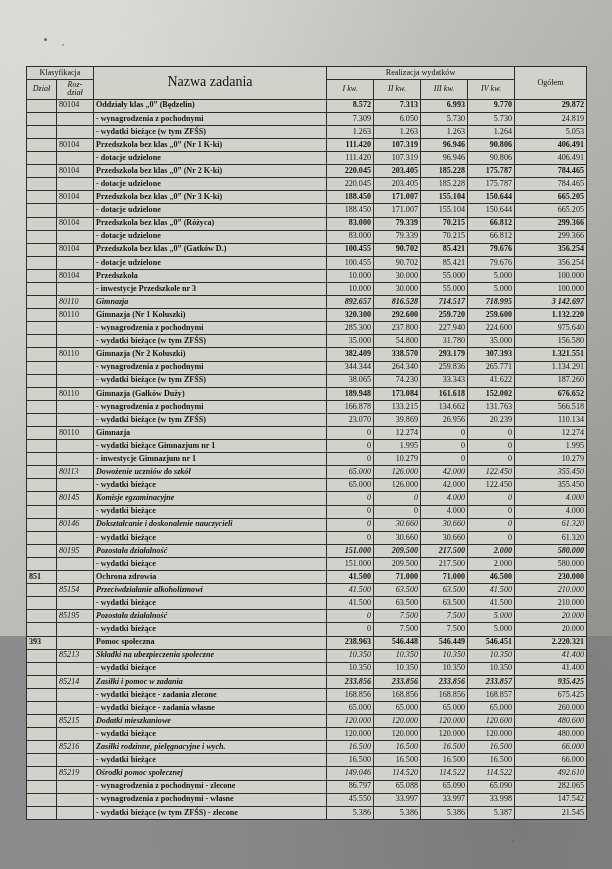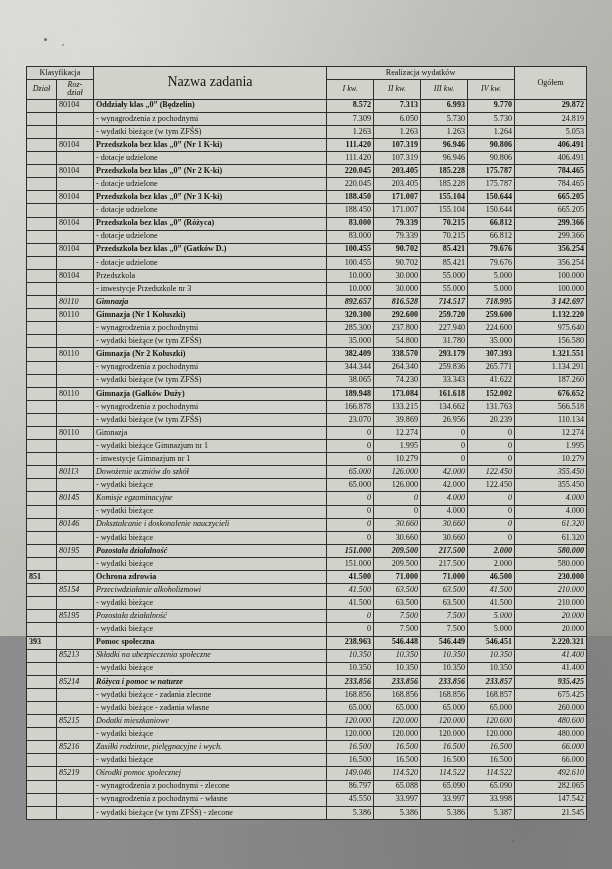--- a/index.html
+++ b/index.html
@@ -66,21 +66,21 @@
     text-align: center;
     font-size: 8.6px;
     font-weight: normal;
   }
   .hdr .bigname {
     font-size: 14px;
     margin-top: 16px;
   }
   .c-dzial { width: 30px; text-align: left; }
   .c-rozdz { width: 37px; }
-  .c-name  { width: 233px; text-align: left; padding-left: 4px; }
+  .c-name  { width: 233px; text-align: left; padding-left: 4px; font-weight: bold; }
   .c-num   { width: 47px; text-align: right; padding-right: 5px; }
   .c-tot   { width: 72px; text-align: right; padding-right: 6px; }
 
   .ital { font-style: italic; }
   .bold { font-weight: bold; }
   .center { text-align: center; }
 
   .hdr-top td { height: 16px; }
   .hdr-sub td { height: 15px; font-style: italic; }
 
@@ -567,21 +567,21 @@
             <td class="c-name  rowname-indent">- wydatki bieżące</td>
             <td class="c-num ">10.350</td>
             <td class="c-num ">10.350</td>
             <td class="c-num ">10.350</td>
             <td class="c-num ">10.350</td>
             <td class="c-tot ">41.400</td>
           </tr>
           <tr>
             <td class="c-dzial bold"></td>
             <td class="c-rozdz ital">85214</td>
-            <td class="c-name bold ital">Różyca i pomoc w naturze</td>
+            <td class="c-name bold ital">Zasiłki i pomoc w zadania</td>
             <td class="c-num bold ital">233.856</td>
             <td class="c-num bold ital">233.856</td>
             <td class="c-num bold ital">233.856</td>
             <td class="c-num bold ital">233.857</td>
             <td class="c-tot bold ital">935.425</td>
           </tr>
           <tr>
             <td class="c-dzial "></td>
             <td class="c-rozdz "></td>
             <td class="c-name  rowname-indent">- wydatki bieżące - zadania zlecone</td>

